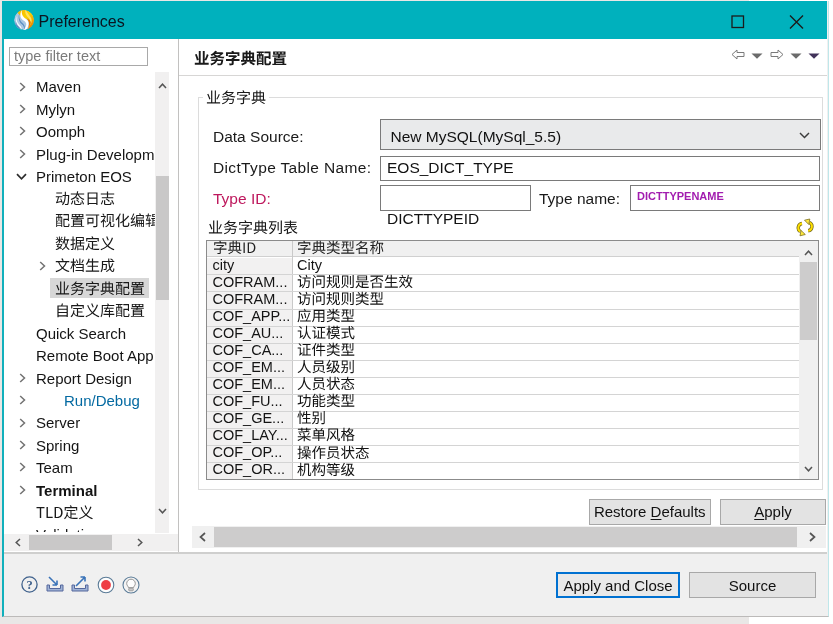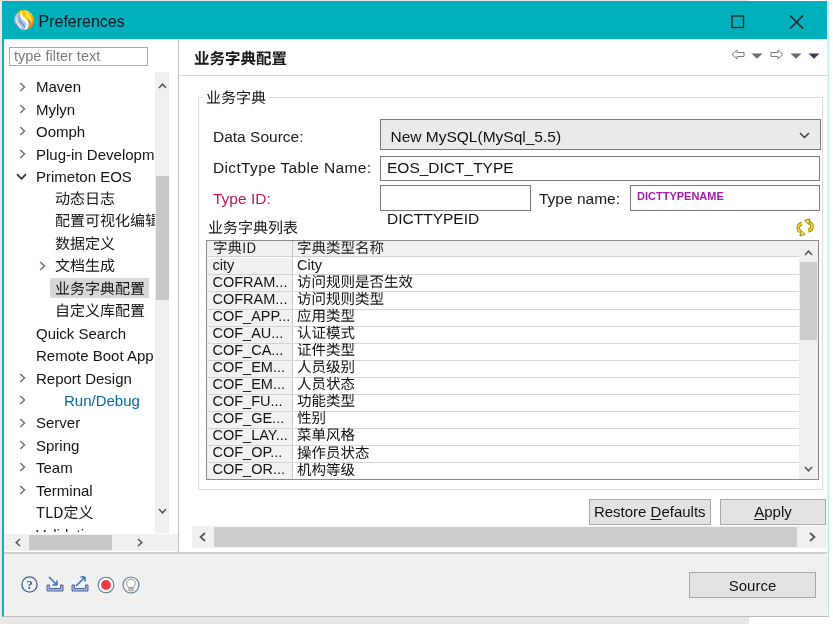--- a/index.html
+++ b/index.html
@@ -120,21 +120,21 @@
         <path d="M1.2 1 L5.5 5 L1.2 9" fill="none" stroke="#737373" stroke-width="1.5"></path>
       </svg>
 <div style="position:absolute;left:32px;top:398.7px;font-size:15px;line-height:1;color:#141414;font-weight:normal;letter-spacing:0;white-space:pre;">Spring</div>
 <svg style="position:absolute;left:14.5px;top:423.4px" width="7" height="10" viewBox="0 0 7 10">
         <path d="M1.2 1 L5.5 5 L1.2 9" fill="none" stroke="#737373" stroke-width="1.5"></path>
       </svg>
 <div style="position:absolute;left:32px;top:421.1px;font-size:15px;line-height:1;color:#141414;font-weight:normal;letter-spacing:0;white-space:pre;">Team</div>
 <svg style="position:absolute;left:14.5px;top:445.8px" width="7" height="10" viewBox="0 0 7 10">
         <path d="M1.2 1 L5.5 5 L1.2 9" fill="none" stroke="#737373" stroke-width="1.5"></path>
       </svg>
-<div style="position:absolute;left:32px;top:443.5px;font-size:15px;line-height:1;color:#141414;font-weight:normal;letter-spacing:0;white-space:pre;">Terminal</div>
+<div style="position:absolute;left:32px;top:443.5px;font-size:15px;line-height:1;color:#141414;font-weight:bold;letter-spacing:0;white-space:pre;">Terminal</div>
 <div style="position:absolute;left:32px;top:462.6px">
         <svg width="60" height="20" viewBox="0 -16 60 20" style="position:absolute">
           <path fill="#1a1a1a" d="M3.8 0.0H5.2V-9.8H8.5V-11.0H0.5V-9.8H3.8Z M10.5 0.0H16.7V-1.2H11.9V-11.0H10.5Z M18.6 0.0H21.4C24.8 0.0 26.6 -2.1 26.6 -5.5C26.6 -9.0 24.8 -11.0 21.4 -11.0H18.6ZM20.0 -1.1V-9.9H21.3C23.9 -9.9 25.1 -8.3 25.1 -5.5C25.1 -2.8 23.9 -1.1 21.3 -1.1Z M30.8 -5.7C30.5 -3.0 29.7 -0.8 28.0 0.5C28.3 0.7 28.7 1.0 28.9 1.2C29.9 0.4 30.6 -0.8 31.2 -2.2C32.5 0.4 34.8 1.0 37.9 1.0H41.4C41.5 0.6 41.7 0.1 41.8 -0.2C41.1 -0.2 38.5 -0.2 38.0 -0.2C37.1 -0.2 36.3 -0.2 35.5 -0.3V-3.4H40.0V-4.4H35.5V-6.9H39.4V-8.0H30.6V-6.9H34.4V-0.7C33.1 -1.1 32.2 -2.0 31.6 -3.6C31.7 -4.2 31.9 -4.9 31.9 -5.5ZM33.8 -12.4C34.1 -11.9 34.4 -11.4 34.5 -10.9H28.7V-7.6H29.8V-9.8H40.1V-7.6H41.2V-10.9H35.8C35.7 -11.4 35.3 -12.2 35.0 -12.7Z M48.6 -12.3C49.2 -11.2 49.9 -9.6 50.1 -8.6L51.2 -9.1C50.9 -10.0 50.2 -11.5 49.6 -12.7ZM54.3 -11.5C53.4 -8.6 52.0 -6.1 50.0 -4.0C48.1 -5.9 46.6 -8.3 45.7 -10.9L44.6 -10.5C45.7 -7.7 47.2 -5.2 49.2 -3.2C47.5 -1.8 45.5 -0.6 43.0 0.2C43.2 0.5 43.5 0.9 43.6 1.2C46.2 0.3 48.3 -0.9 50.0 -2.4C51.7 -0.8 53.7 0.4 56.1 1.2C56.3 0.9 56.6 0.4 56.9 0.2C54.6 -0.5 52.5 -1.7 50.8 -3.2C53.0 -5.4 54.4 -8.1 55.5 -11.1Z"></path>
         </svg>
       </div>
 <div style="position:absolute;left:32px;top:488.3px;font-size:15px;line-height:1;color:#141414;font-weight:normal;letter-spacing:0;white-space:pre;">Validation</div>
 </div>
 <div style="position:absolute;left:155px;top:72px;width:14px;height:461px;background:#f1f0f0"></div>
 <svg style="position:absolute;left:157.5px;top:83px" width="9" height="6" viewBox="0 0 9 6">
       <path d="M1 5 L4.5 1.2 L8 5" fill="none" stroke="#555" stroke-width="1.5"></path>
@@ -339,13 +339,14 @@
 </svg>
 <svg style="position:absolute;left:97px;top:576px" width="18" height="18" viewBox="0 0 18 18">
       <circle cx="9" cy="9" r="7.8" fill="#fdfdfd" stroke="#5a7b97" stroke-width="1.1"></circle>
       <circle cx="9" cy="9" r="4.9" fill="#ee3d44"></circle>
     </svg>
 <svg style="position:absolute;left:122px;top:576px" width="18" height="18" viewBox="0 0 18 18">
       <circle cx="9" cy="9" r="8" fill="#f4f4f4" stroke="#5a7b97" stroke-width="1.1"></circle>
 <path d="M9 3.2 a4.3 4.3 0 0 1 4.3 4.3 c0 2 -1.6 2.8 -1.8 4.2 l-5 0 c-0.2 -1.4 -1.8 -2.2 -1.8 -4.2 a4.3 4.3 0 0 1 4.3 -4.3 Z" fill="#fdfdfd" stroke="#8a8a8a" stroke-width="0.9"></path>
 <rect x="6.7" y="12.2" width="4.6" height="2.6" rx="0.8" fill="#c9c9c9" stroke="#8a8a8a" stroke-width="0.7"></rect>
 </svg>
+<div style="position:absolute;left:556px;top:572px;width:124px;height:26px;background:#e9e9e9;border:2px solid #0071d1;box-sizing:border-box;display:flex;align-items:center;justify-content:center;font-size:15px;color:#111;white-space:pre">Apply and Close</div>
 <div style="position:absolute;left:689px;top:572px;width:127px;height:26px;background:#e3e3e3;border:1px solid #a8a8a8;box-sizing:border-box;display:flex;align-items:center;justify-content:center;font-size:15px;color:#111;white-space:pre">Source</div>
 </div>
 </body></html>

